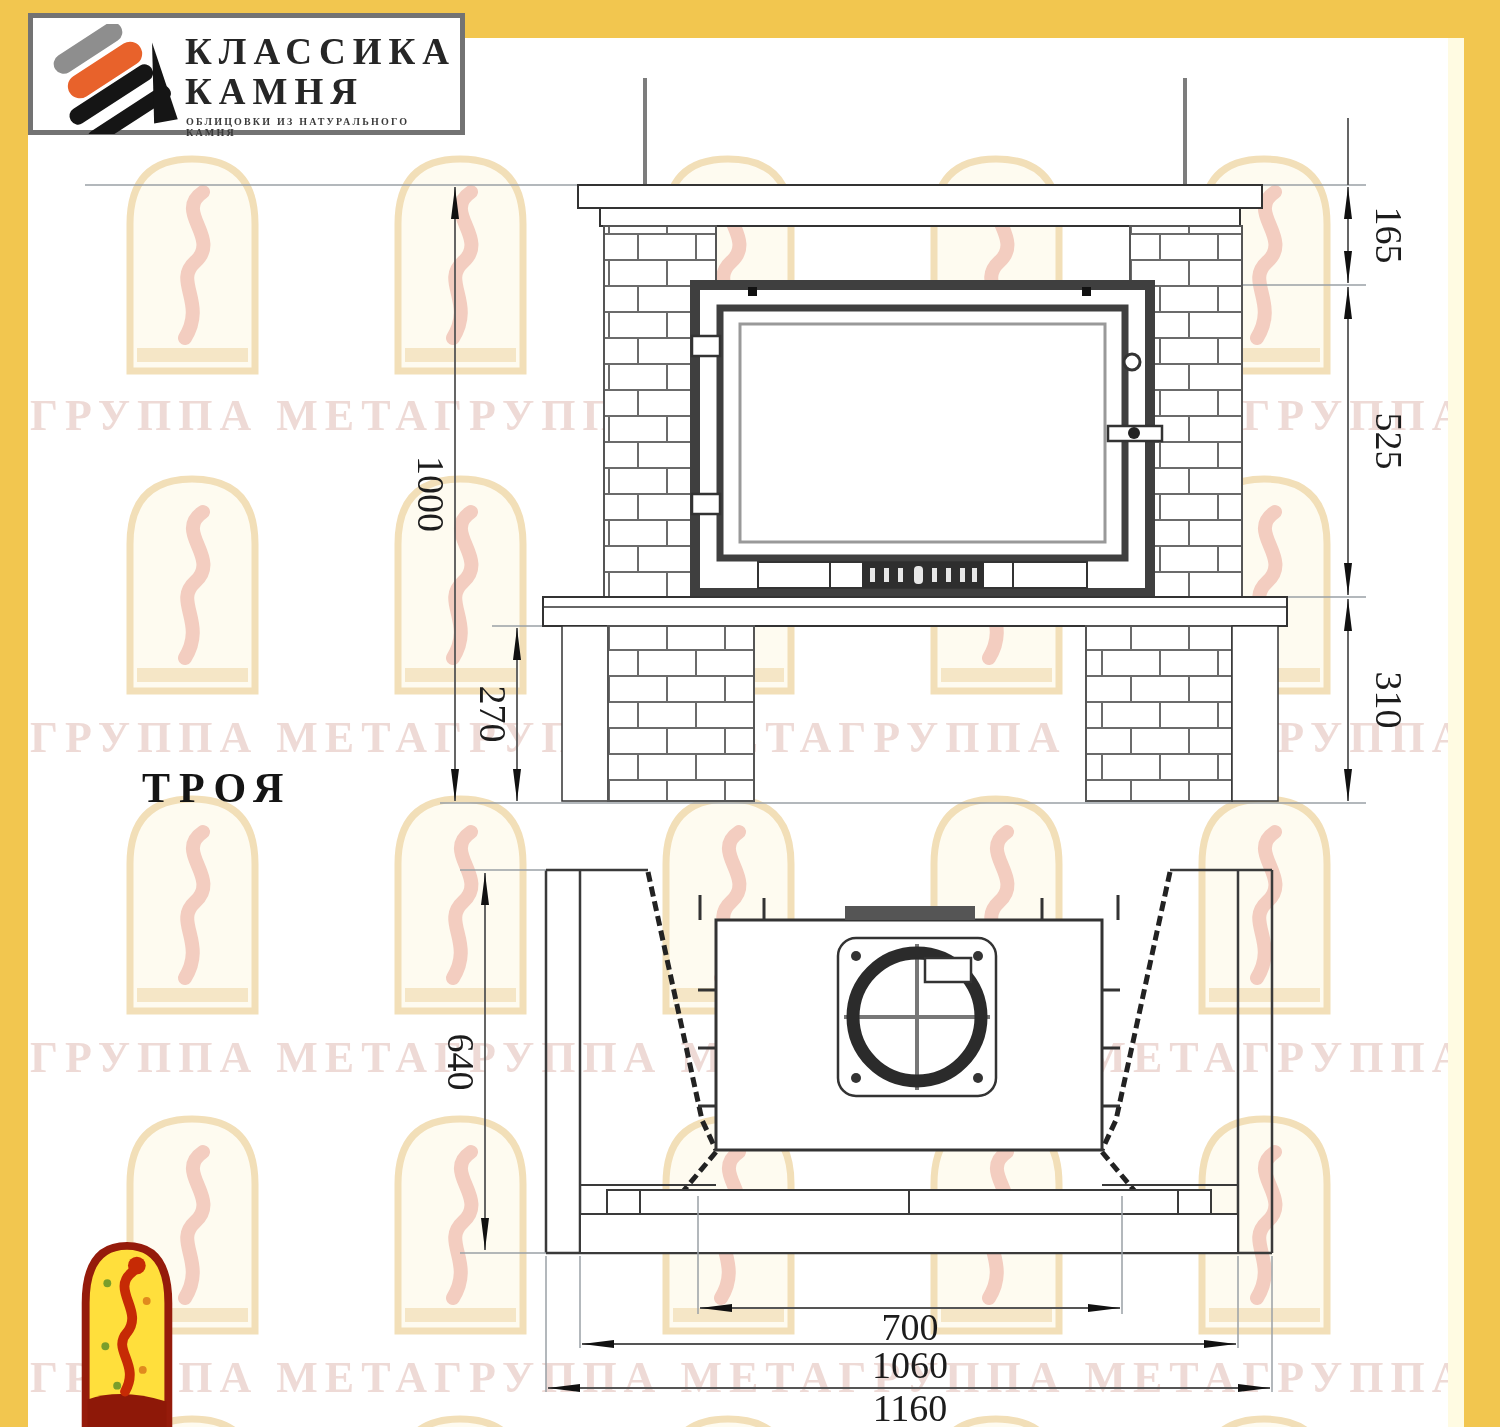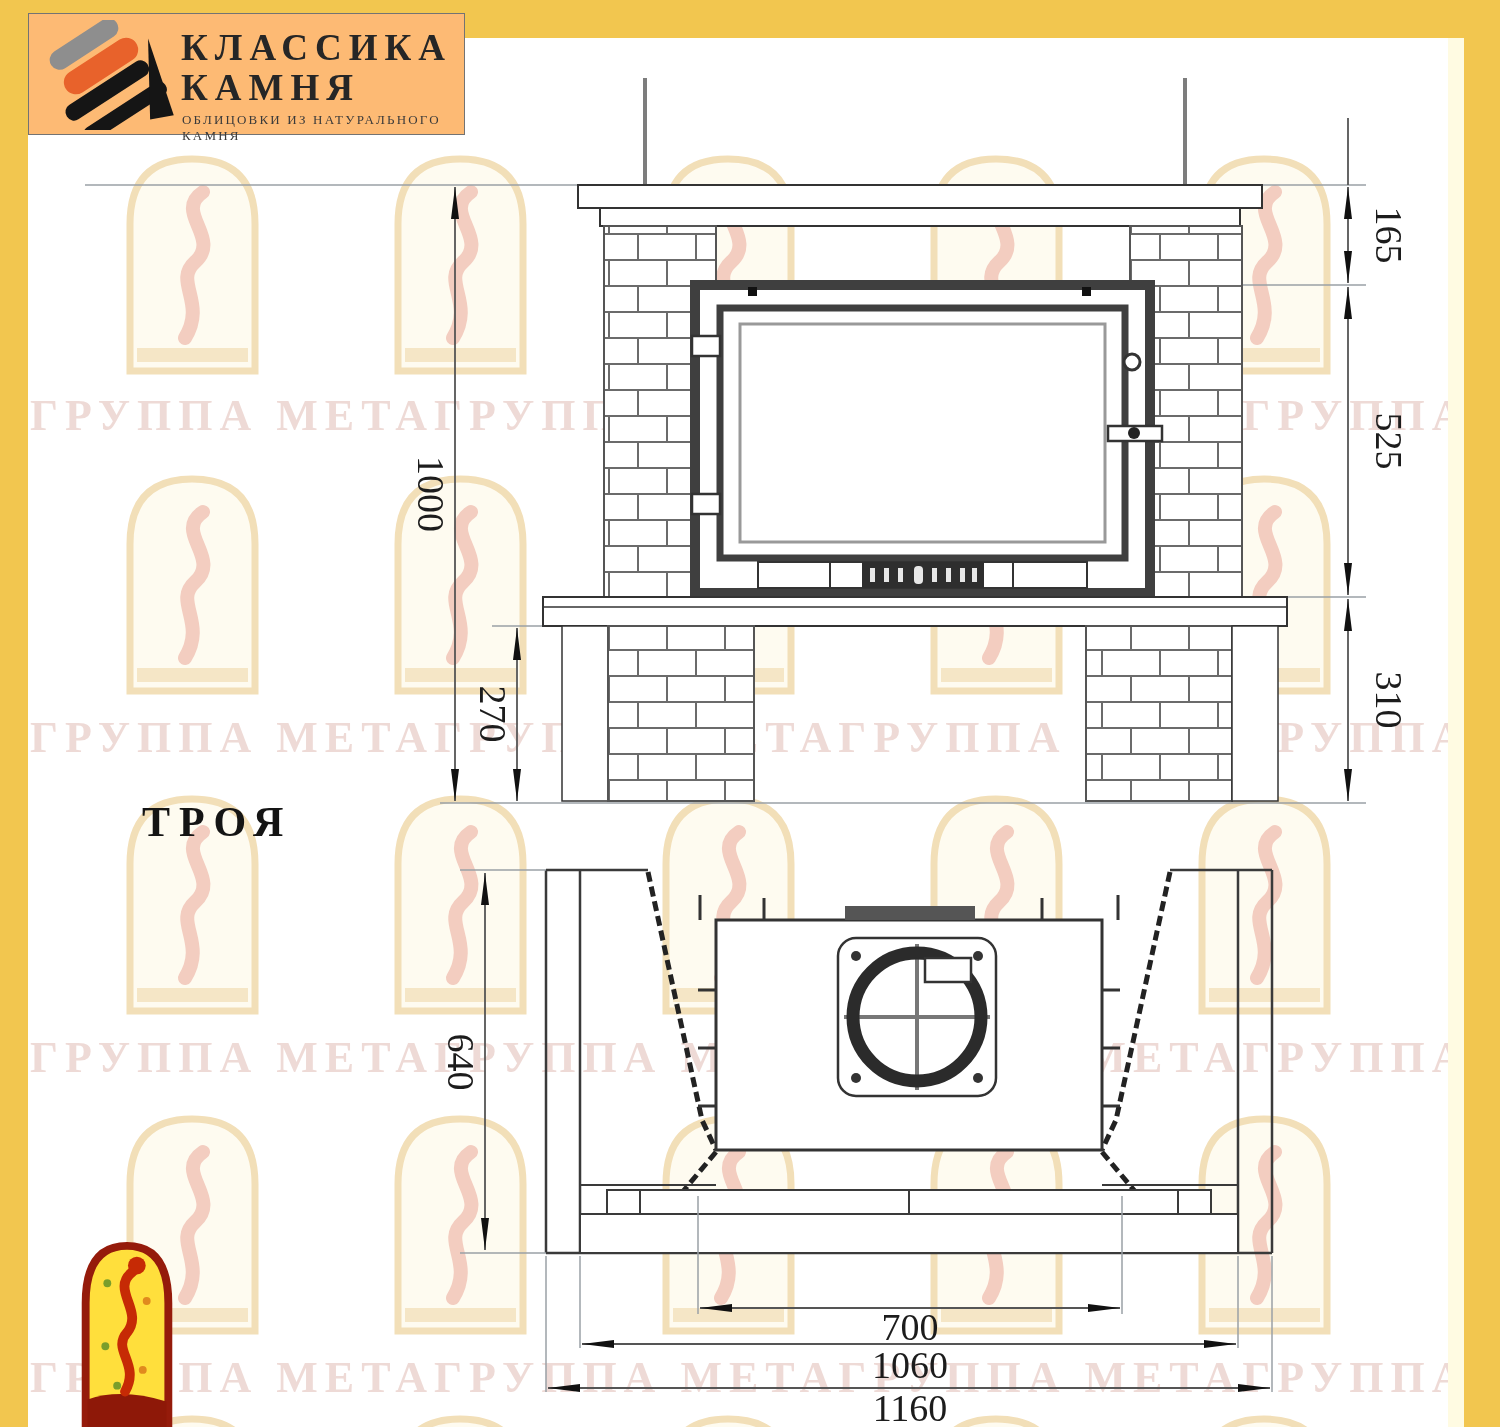--- a/index.html
+++ b/index.html
@@ -9,28 +9,28 @@
     font-family:"Liberation Serif","DejaVu Serif",serif;
   }
   .paper{position:absolute;left:28px;top:38px;width:1420px;height:1389px;background:#ffffff;}
   .paper-edge{position:absolute;left:1448px;top:38px;width:16px;height:1389px;background:#FFFBE2;}
   .wm-svg,.draw-svg{position:absolute;left:0;top:0;width:1500px;height:1427px;pointer-events:none;}
   .wm-band{
     position:absolute;left:30px;width:1418px;height:50px;overflow:hidden;white-space:nowrap;
     font-weight:bold;font-size:44px;letter-spacing:7px;color:rgba(209,158,147,0.38);
   }
   .logo-box{
-    position:absolute;left:28px;top:13px;width:437px;height:122px;background:#fdba74;
-    border:1px solid #737373;box-sizing:border-box;padding-left:8px;
+    position:absolute;left:28px;top:13px;width:437px;height:122px;background:#ffffff;
+    border:5px solid #737373;box-sizing:border-box;padding-left:8px;
   }
   .logo-title1{position:absolute;left:152px;top:12px;font-size:37px;font-weight:bold;letter-spacing:7px;color:#262626;}
   .logo-title2{position:absolute;left:152px;top:52px;font-size:37px;font-weight:bold;letter-spacing:7px;color:#262626;text-align:center;}
-  .logo-tagline{position:absolute;left:153px;top:98px;font-size:13px;font-weight:normal;letter-spacing:2.2px;color:#3a3a3a;}
+  .logo-tagline{position:absolute;left:153px;top:98px;font-size:10px;font-weight:bold;letter-spacing:2.2px;color:#3a3a3a;}
   .logo-art{position:absolute;left:8px;top:6px;}
-  .model-label{position:absolute;left:142px;top:798px;font-size:42px;font-weight:bold;letter-spacing:9px;color:#141414;}
+  .model-label{position:absolute;left:142px;top:764px;font-size:42px;font-weight:bold;letter-spacing:9px;color:#141414;}
   .dancer{position:absolute;left:81px;top:1240px;}
   text.dim{font-family:"Liberation Serif","DejaVu Serif",serif;font-size:38px;fill:#1c1c1c;}
 </style>
 </head>
 <body>
 
 <div class="paper"></div>
 <div class="paper-edge"></div>
 
 <svg class="wm-svg" viewBox="0 0 1500 1427">

